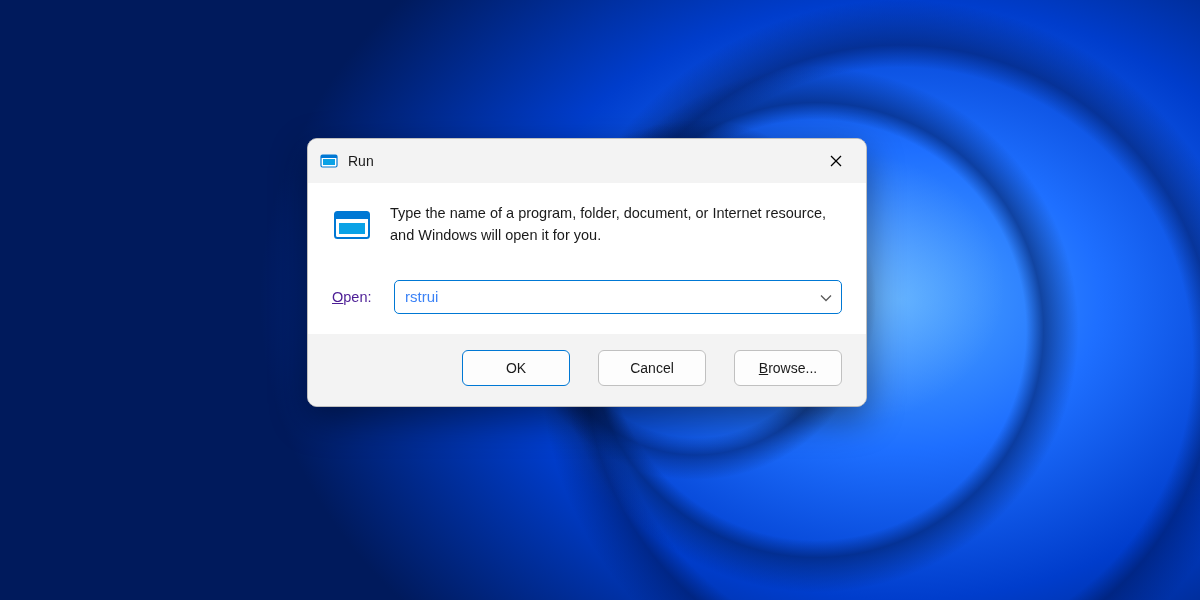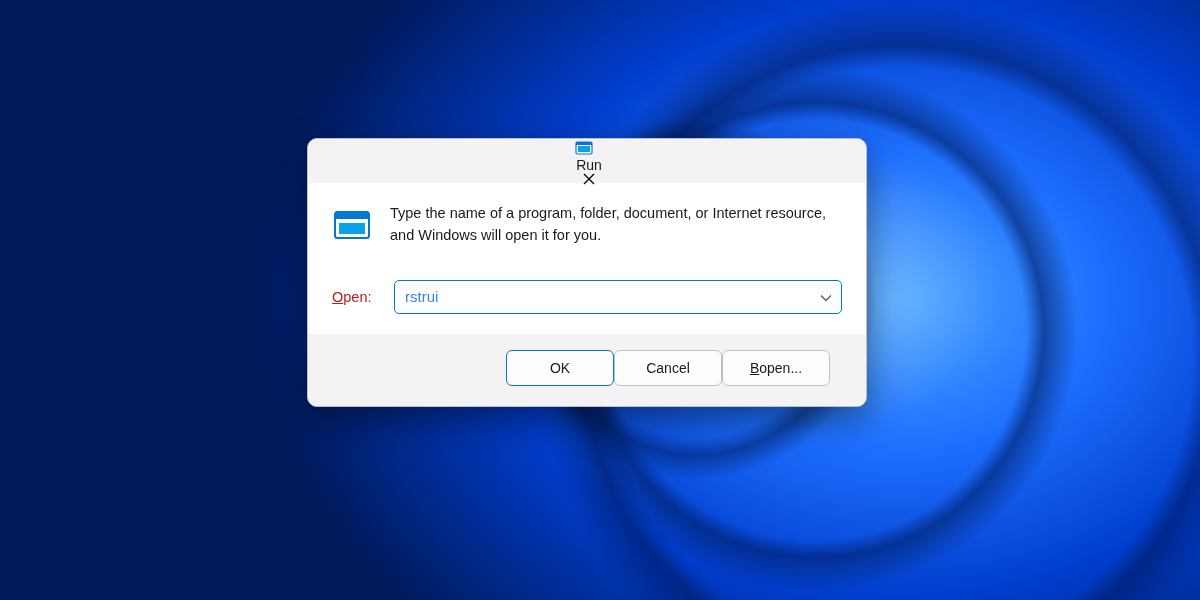--- a/index.html
+++ b/index.html
@@ -47,21 +47,20 @@
       border-radius: 10px;
       box-shadow: 0 12px 36px rgba(0,0,0,0.45);
       overflow: hidden;
     }
     .titlebar {
       display: flex;
       align-items: center;
       height: 44px;
       padding: 0 8px 0 12px;
       background: #f3f3f3;
-      flex-direction: column;
     }
     .title-icon {
       width: 18px;
       height: 18px;
       margin-right: 10px;
       display: flex;
       align-items: center;
       justify-content: center;
     }
     .title-text {
@@ -103,21 +102,21 @@
       color: #1a1a1a;
     }
     .input-row {
       display: flex;
       align-items: center;
       gap: 14px;
       margin-bottom: 8px;
     }
     .open-label {
       font-size: 14.5px;
-      color: #b91c1c;
+      color: #4c1d95;
       width: 48px;
     }
     .open-label .accel { text-decoration: underline; }
     .combo-wrap {
       flex: 1;
       position: relative;
     }
     .combo-input {
       width: 100%;
       height: 34px;
@@ -133,24 +132,24 @@
     .combo-caret {
       position: absolute;
       right: 10px;
       top: 50%;
       transform: translateY(-50%);
       pointer-events: none;
       color: #5a5a5a;
     }
     .button-row {
       background: #f3f3f3;
-      padding: 16px 36px 20px 24px;
+      padding: 16px 24px 20px 24px;
       display: flex;
       justify-content: flex-end;
-      gap: 0;
+      gap: 28px;
     }
     .btn {
       min-width: 108px;
       height: 36px;
       border: 1px solid #c0c0c0;
       border-radius: 6px;
       background: #fdfdfd;
       font-size: 14px;
       font-family: inherit;
       color: #1a1a1a;
@@ -203,15 +202,15 @@
             <path d="M1 1.5 L6 6.5 L11 1.5" fill="none" stroke="#5a5a5a" stroke-width="1.3"></path>
           </svg>
         </span>
       </div>
     </div>
   </div>
 
   <div class="button-row">
     <button class="btn default">OK</button>
     <button class="btn">Cancel</button>
-    <button class="btn"><span class="accel">B</span><span>open...</span></button>
+    <button class="btn"><span class="accel">B</span><span>rowse...</span></button>
   </div>
 </div>
 
 </body></html>

